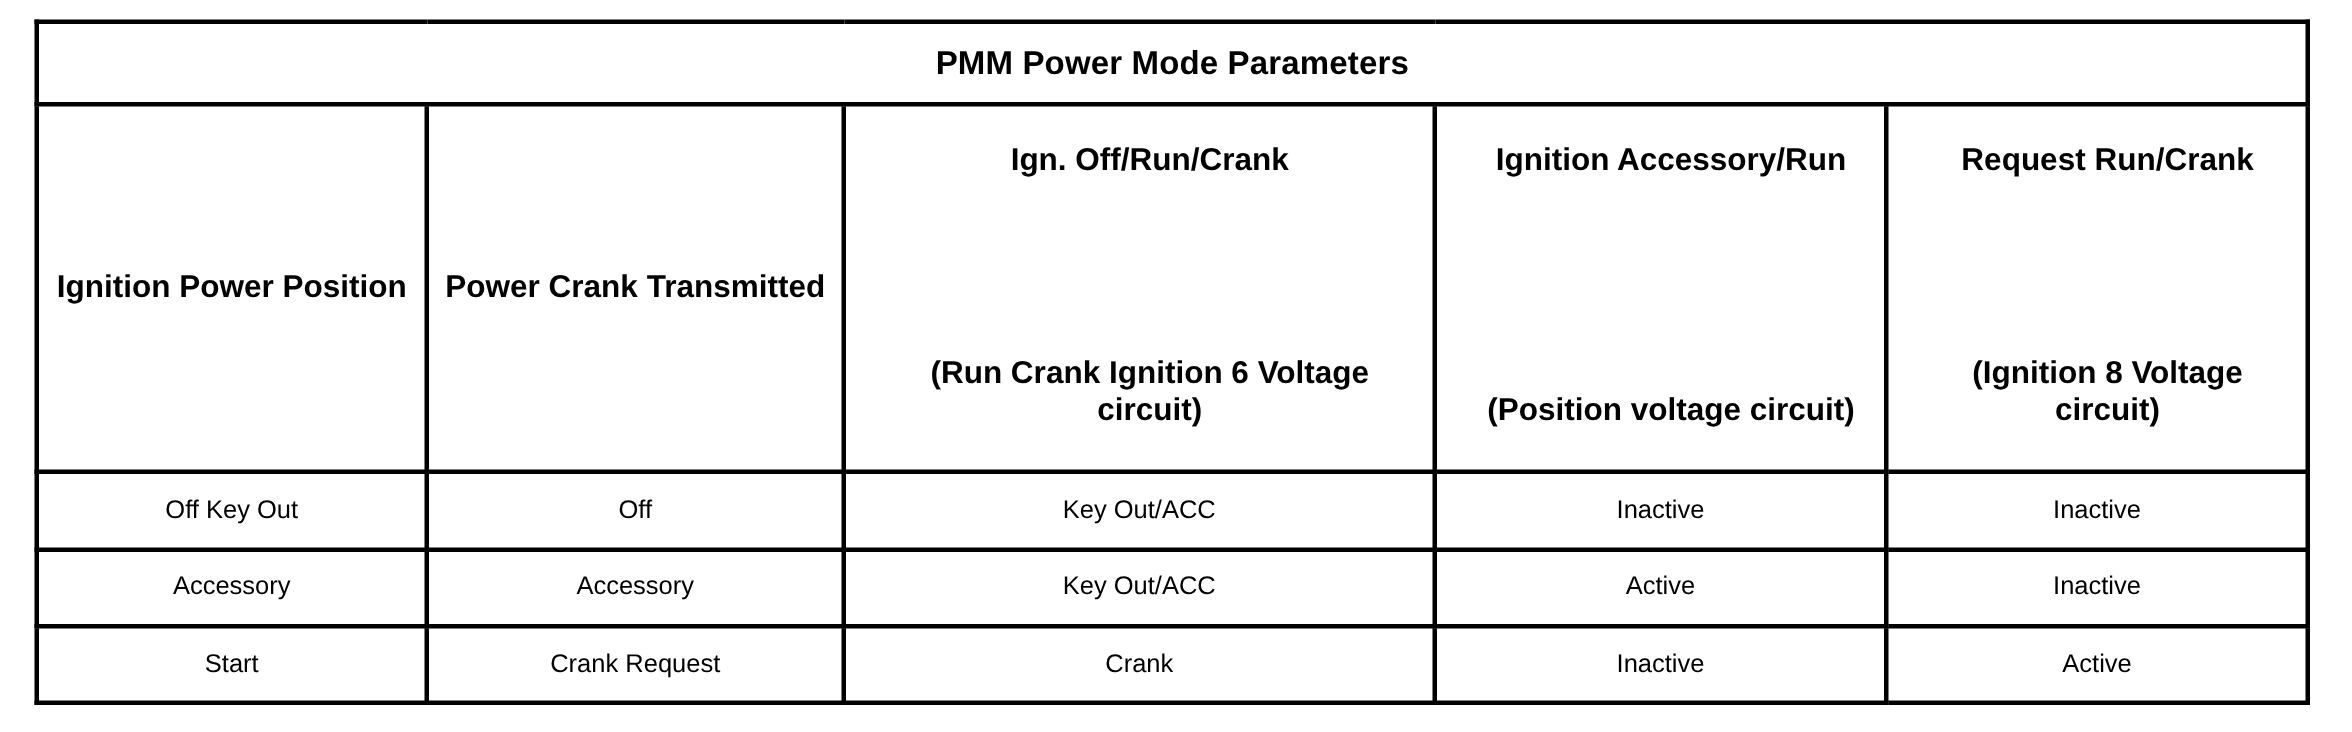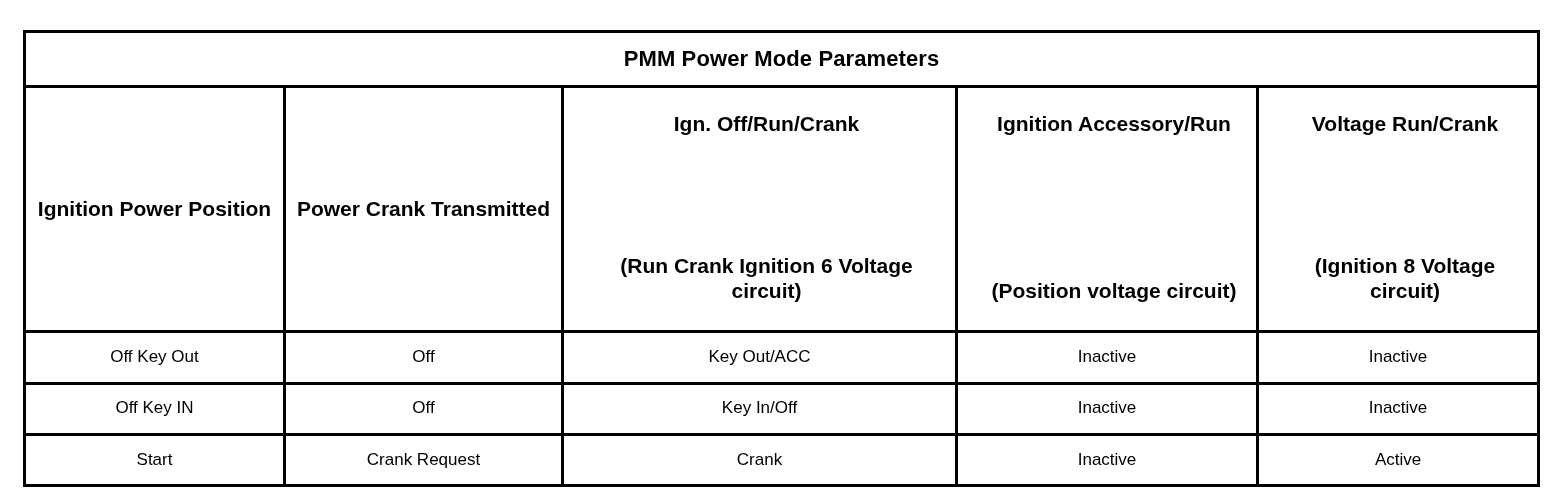--- a/index.html
+++ b/index.html
@@ -21,21 +21,21 @@
     width: 1568px;
     height: 488px;
     overflow: hidden;
     background: #ffffff;
   }
 
   
   .table-wrap {
     position: absolute;
     left: 23px;
-    top: 30px;
+    top: 13px;
     width: 1514px;
     height: 457px;
   }
 
   table.pmm {
     width: 1514px;
     height: 457px;
     border-collapse: collapse;
     table-layout: fixed;
     background: #ffffff;
@@ -137,37 +137,37 @@
               </div>
             </td>
             <td class="hdr-split">
               <div class="hdr-inner">
                 <div class="hdr-main">Ignition Accessory/Run</div>
                 <div class="hdr-note">(Position voltage circuit)</div>
               </div>
             </td>
             <td class="hdr-split">
               <div class="hdr-inner">
-                <div class="hdr-main">Voltage Run/Crank</div>
+                <div class="hdr-main">Request Run/Crank</div>
                 <div class="hdr-note">(Ignition 8 Voltage circuit)</div>
               </div>
             </td>
           </tr>
       <tr class="data-row">
             <td>Off Key Out</td>
             <td>Off</td>
             <td>Key Out/ACC</td>
             <td>Inactive</td>
             <td>Inactive</td>
           </tr>
           <tr class="data-row">
-            <td>Off Key IN</td>
-            <td>Off</td>
-            <td>Key In/Off</td>
-            <td>Inactive</td>
+            <td>Accessory</td>
+            <td>Accessory</td>
+            <td>Key Out/ACC</td>
+            <td>Active</td>
             <td>Inactive</td>
           </tr>
           <tr class="data-row">
             <td>Start</td>
             <td>Crank Request</td>
             <td>Crank</td>
             <td>Inactive</td>
             <td>Active</td>
           </tr>
         </tbody>

